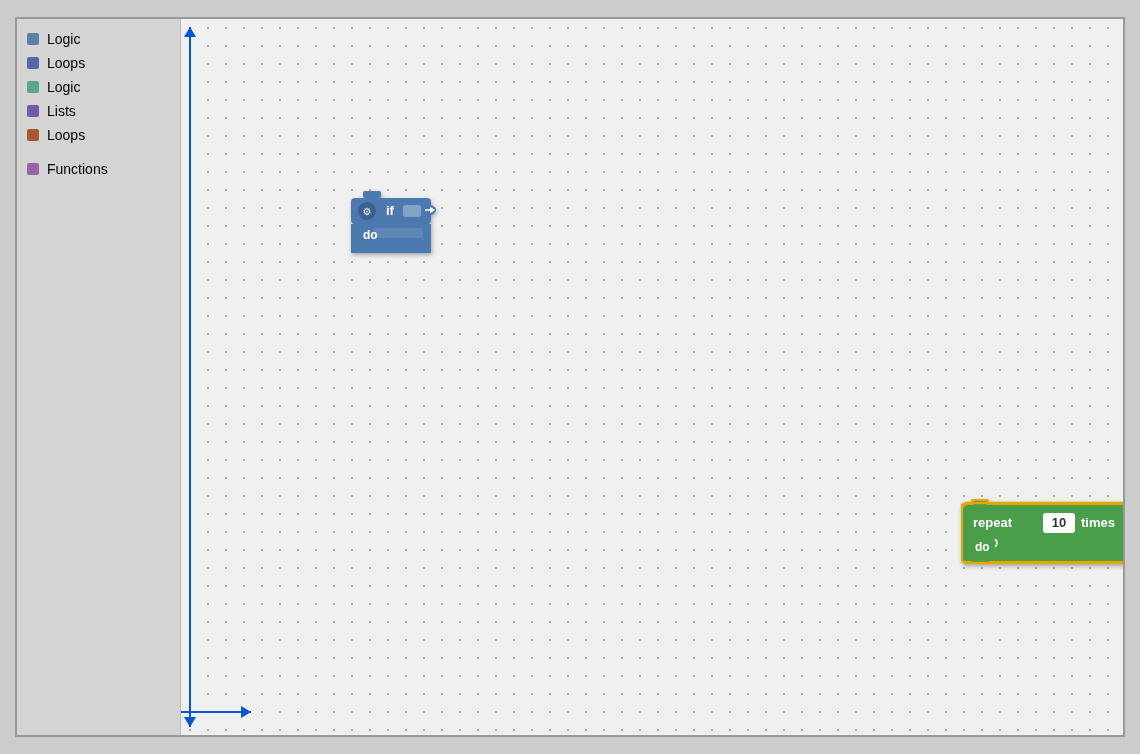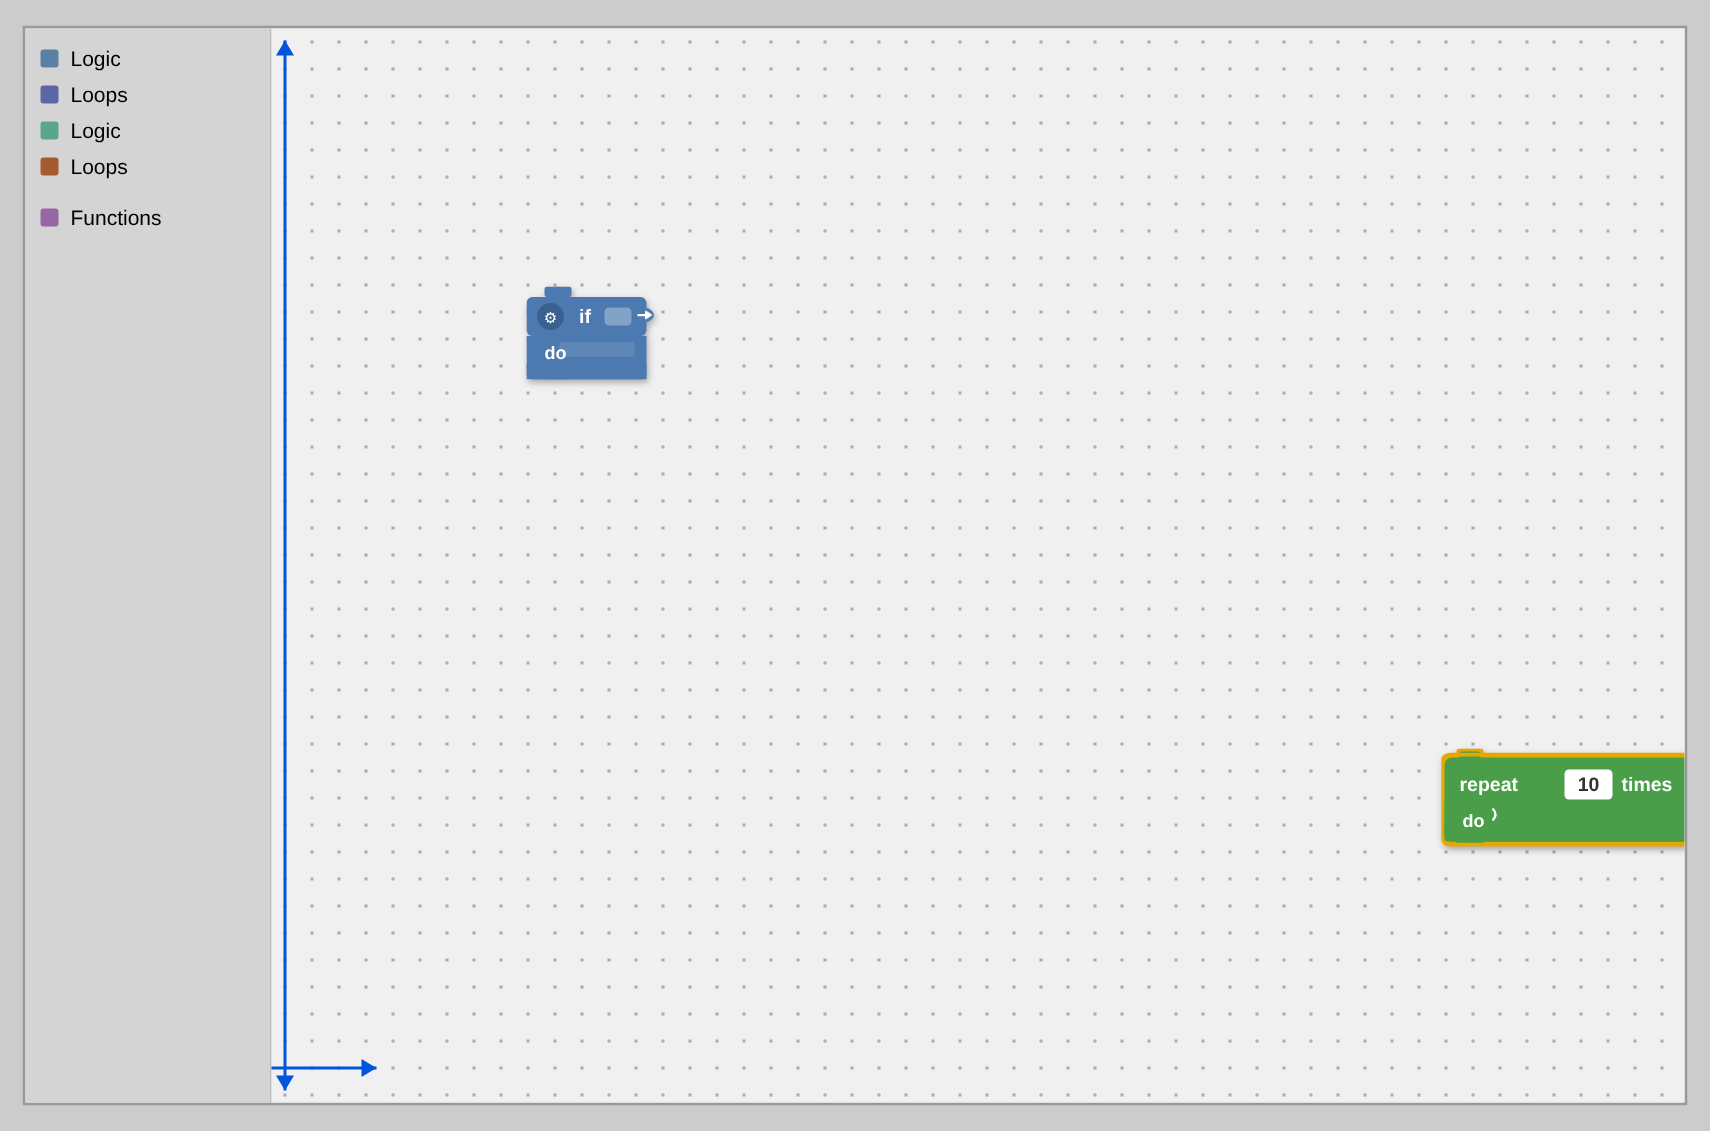--- a/index.html
+++ b/index.html
@@ -99,20 +99,24 @@
     </div>
     <div class="sidebar-item">
       <div class="color-dot" style="background:#5b67a5;"></div>
       <span class="sidebar-label">Loops</span>
     </div>
     <div class="sidebar-item">
       <div class="color-dot" style="background:#5ba58c;"></div>
       <span class="sidebar-label">Logic</span>
     </div>
     <div class="sidebar-item">
+      <div class="color-dot" style="background:#745ba5;"></div>
+      <span class="sidebar-label">Lists</span>
+    </div>
+    <div class="sidebar-item">
       <div class="color-dot" style="background:#a55b2f;"></div>
       <span class="sidebar-label">Loops</span>
     </div>
 
     <div class="sidebar-divider"></div>
 
     <div class="sidebar-item">
       <div class="color-dot" style="background:#9966a5;"></div>
       <span class="sidebar-label">Functions</span>
     </div>

